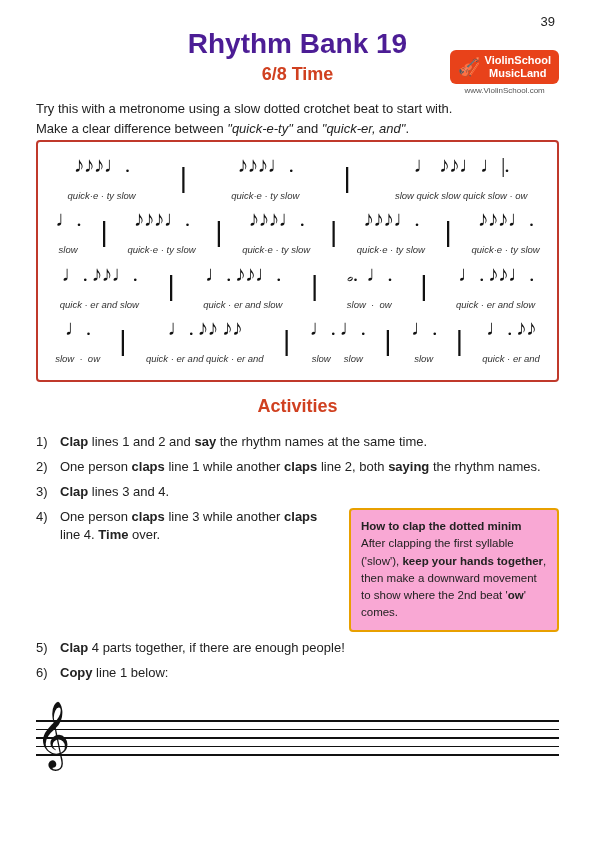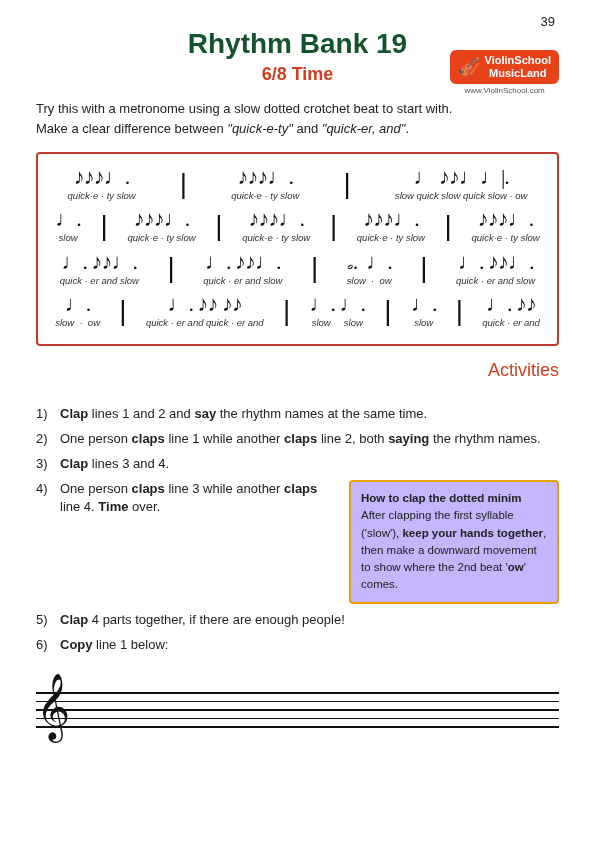--- a/index.html
+++ b/index.html
@@ -24,21 +24,21 @@
       right: 40px;
       font-size: 13px;
       color: #222;
     }
     .title {
       text-align: center;
       font-size: 28px;
       font-weight: bold;
       margin-top: 10px;
       margin-bottom: 4px;
-      color: #14532d;
+      color: #4c1d95;
     }
     .subtitle {
       text-align: center;
       font-size: 18px;
       font-weight: bold;
       color: #d04020;
     }
     .logo-area {
       position: absolute;
       top: 50px;
@@ -64,21 +64,21 @@
       line-height: 1.2;
       text-align: center;
     }
     .logo-url {
       font-size: 8px;
       color: #555;
       margin-top: 2px;
     }
     .intro-text {
       margin-top: 14px;
-      margin-bottom: 14px;
+      margin-bottom: 2px;
       font-size: 13px;
       line-height: 1.5;
     }
     .rhythm-box {
       border: 2px solid #c0392b;
       border-radius: 4px;
       padding: 10px 12px;
       margin-bottom: 14px;
     }
     .note-group {
@@ -91,30 +91,30 @@
       font-size: 22px;
       line-height: 1;
       color: #111;
       font-family: 'Times New Roman', serif;
       letter-spacing: -1px;
     }
     .note-label {
       font-size: 9.5px;
       color: #333;
       font-style: italic;
-      margin-top: 1px;
+      margin-top: 13px;
       line-height: 1.2;
       white-space: nowrap;
     }
     .activities-title {
-      text-align: right;
+      text-align: center;
       font-size: 18px;
-      font-weight: normal;
+      font-weight: bold;
       color: #d04020;
-      margin-bottom: 24px;
+      margin-bottom: 16px;
     }
     .activities-list {
       list-style: none;
       padding: 0;
     }
     .activities-list li {
       margin-bottom: 7px;
       font-size: 13px;
       line-height: 1.4;
       display: flex;
@@ -279,21 +279,21 @@
         <span class="act-text">One person <span class="bold">claps</span> line 1 while another <span class="bold">claps</span> line 2, both <span class="bold">saying</span> the rhythm names.</span>
       </li>
       <li>
         <span class="act-num">3)</span>
         <span class="act-text"><span class="bold">Clap</span> lines 3 and 4.</span>
       </li>
       <li>
         <span class="act-num">4)</span>
         <span class="act-text">
           
-          <span style="float:right; width:210px; border:2px solid #e8a000; border-radius:4px; padding:8px 10px; margin-left:12px; font-size:11.5px; line-height:1.5; background:#c4b5fd; display:block;">
+          <span style="float:right; width:210px; border:2px solid #e8a000; border-radius:4px; padding:8px 10px; margin-left:12px; font-size:11.5px; line-height:1.5; background:#f9a8d4; display:block;">
             <span class="bold">How to clap the dotted minim</span><br>
             After clapping the first syllable ('slow'), <span class="bold">keep your hands together</span>, then make a downward movement to show where the 2nd beat '<span class="bold">ow</span>' comes.
           </span>
           One person <span class="bold">claps</span> line 3 while another <span class="bold">claps</span> line 4. <span class="bold">Time</span> over.
         </span>
       </li>
       <li>
         <span class="act-num">5)</span>
         <span class="act-text"><span class="bold">Clap</span> 4 parts together, if there are enough people!</span>
       </li>

